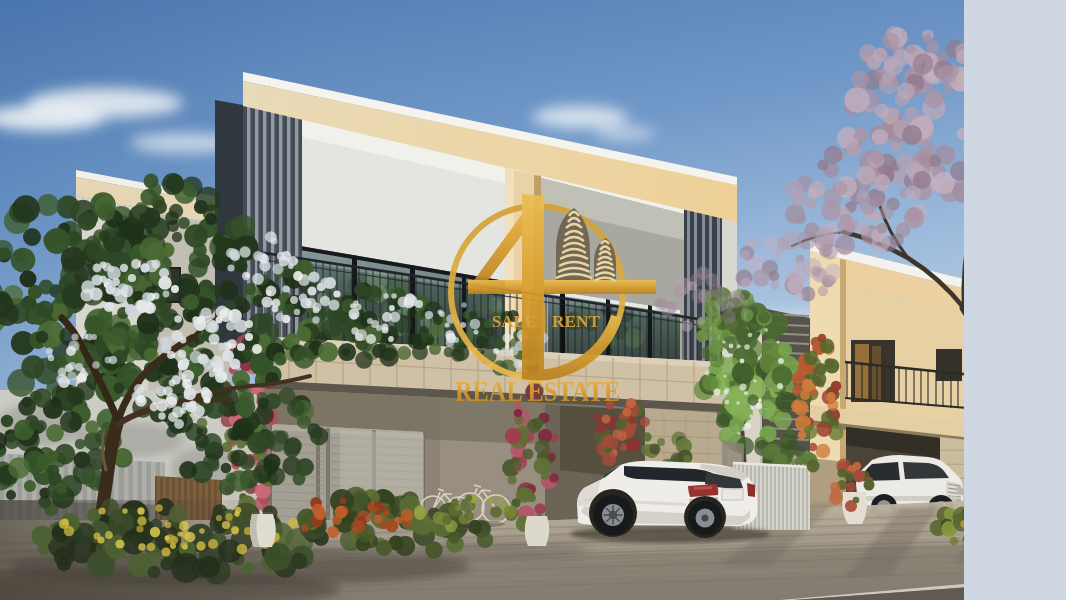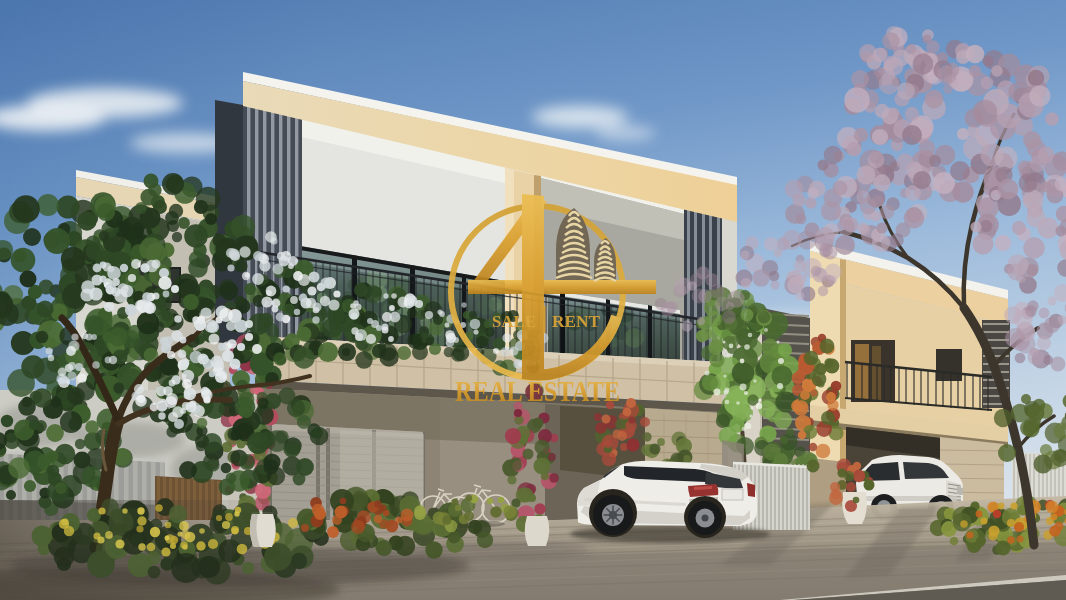--- a/index.html
+++ b/index.html
@@ -1,15 +1,15 @@
 <!DOCTYPE html>
 <html><head><meta charset="utf-8">
 <style>
 html,body{margin:0;padding:0;background:#cfd8e2;}
-#stage{width:1066px;height:600px;overflow:hidden;position:relative;font-family:"Liberation Sans",sans-serif;}
+#stage{width:964px;height:600px;overflow:hidden;position:relative;font-family:"Liberation Sans",sans-serif;}
 </style></head><body>
 <div id="stage">
 <svg width="1066" height="600" viewBox="0 0 1066 600">
 <defs>
 <linearGradient id="sky" x1="0" y1="0" x2="0.28" y2="1">
  <stop offset="0" stop-color="#5079b0"></stop>
  <stop offset="0.32" stop-color="#6f97c7"></stop>
  <stop offset="0.58" stop-color="#9cbadb"></stop>
  <stop offset="0.82" stop-color="#c0d2e4"></stop>
  <stop offset="1" stop-color="#d8e2ec"></stop>

